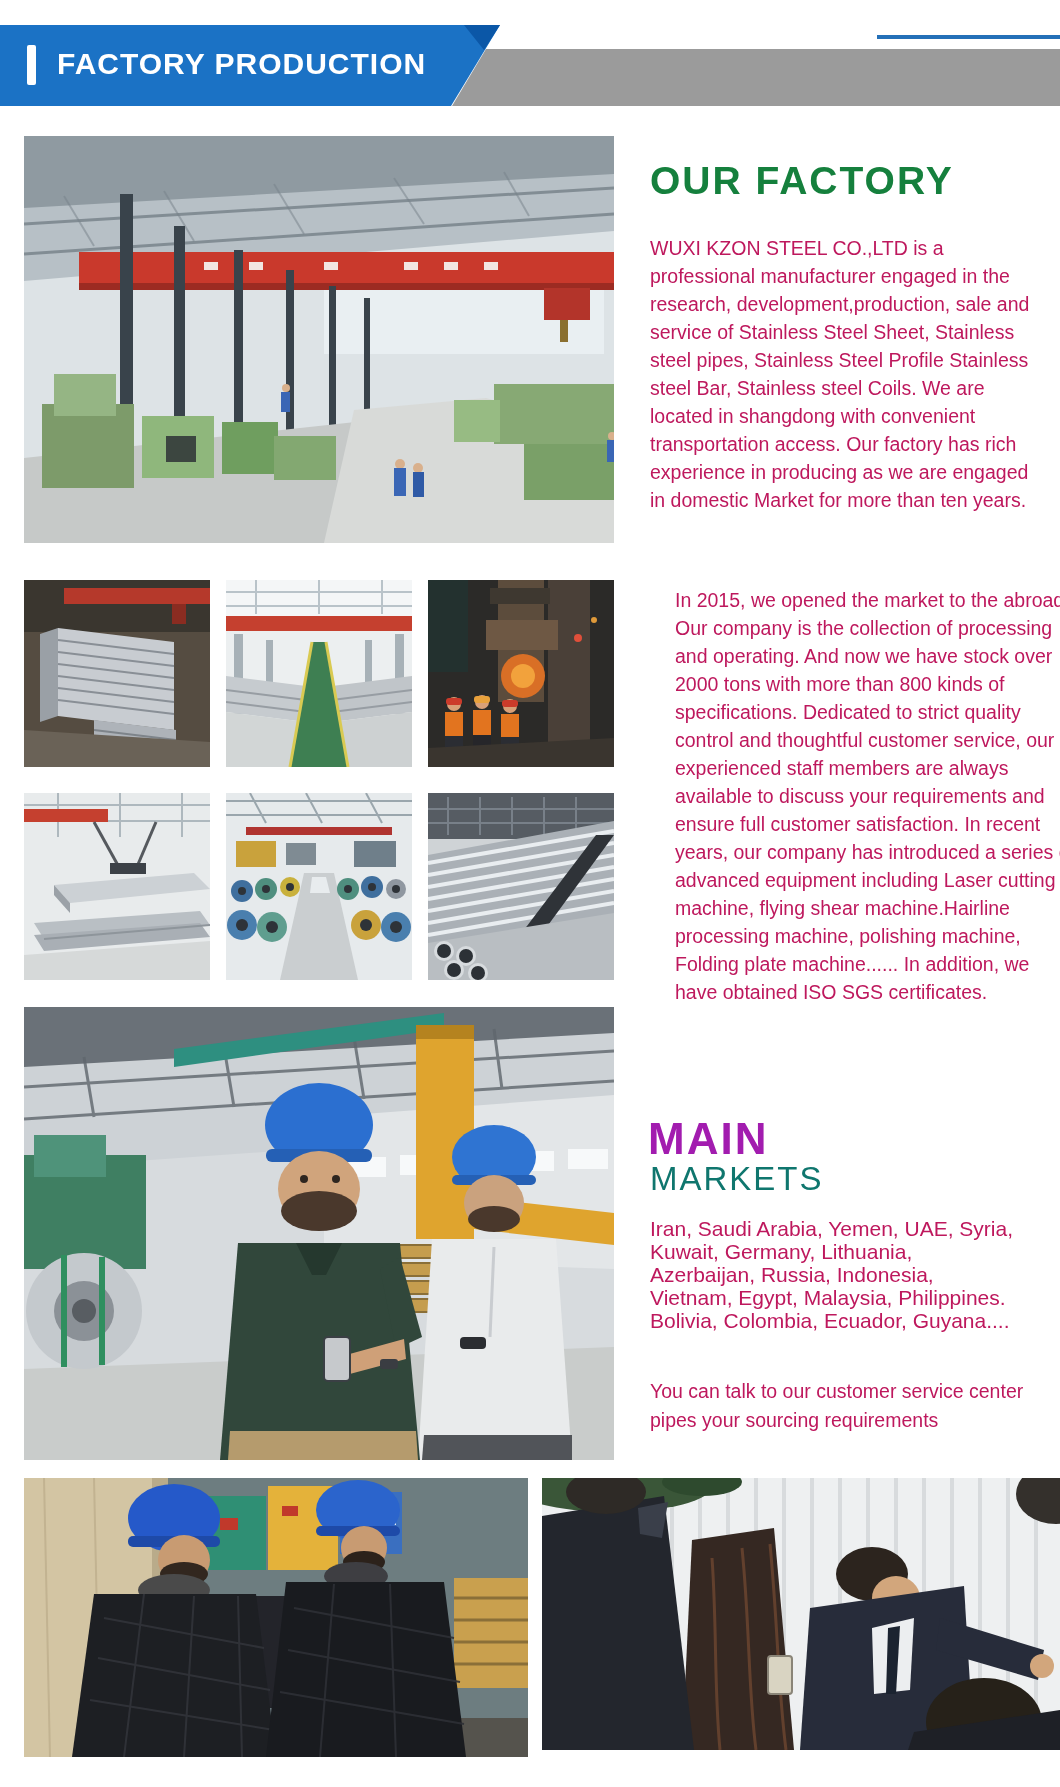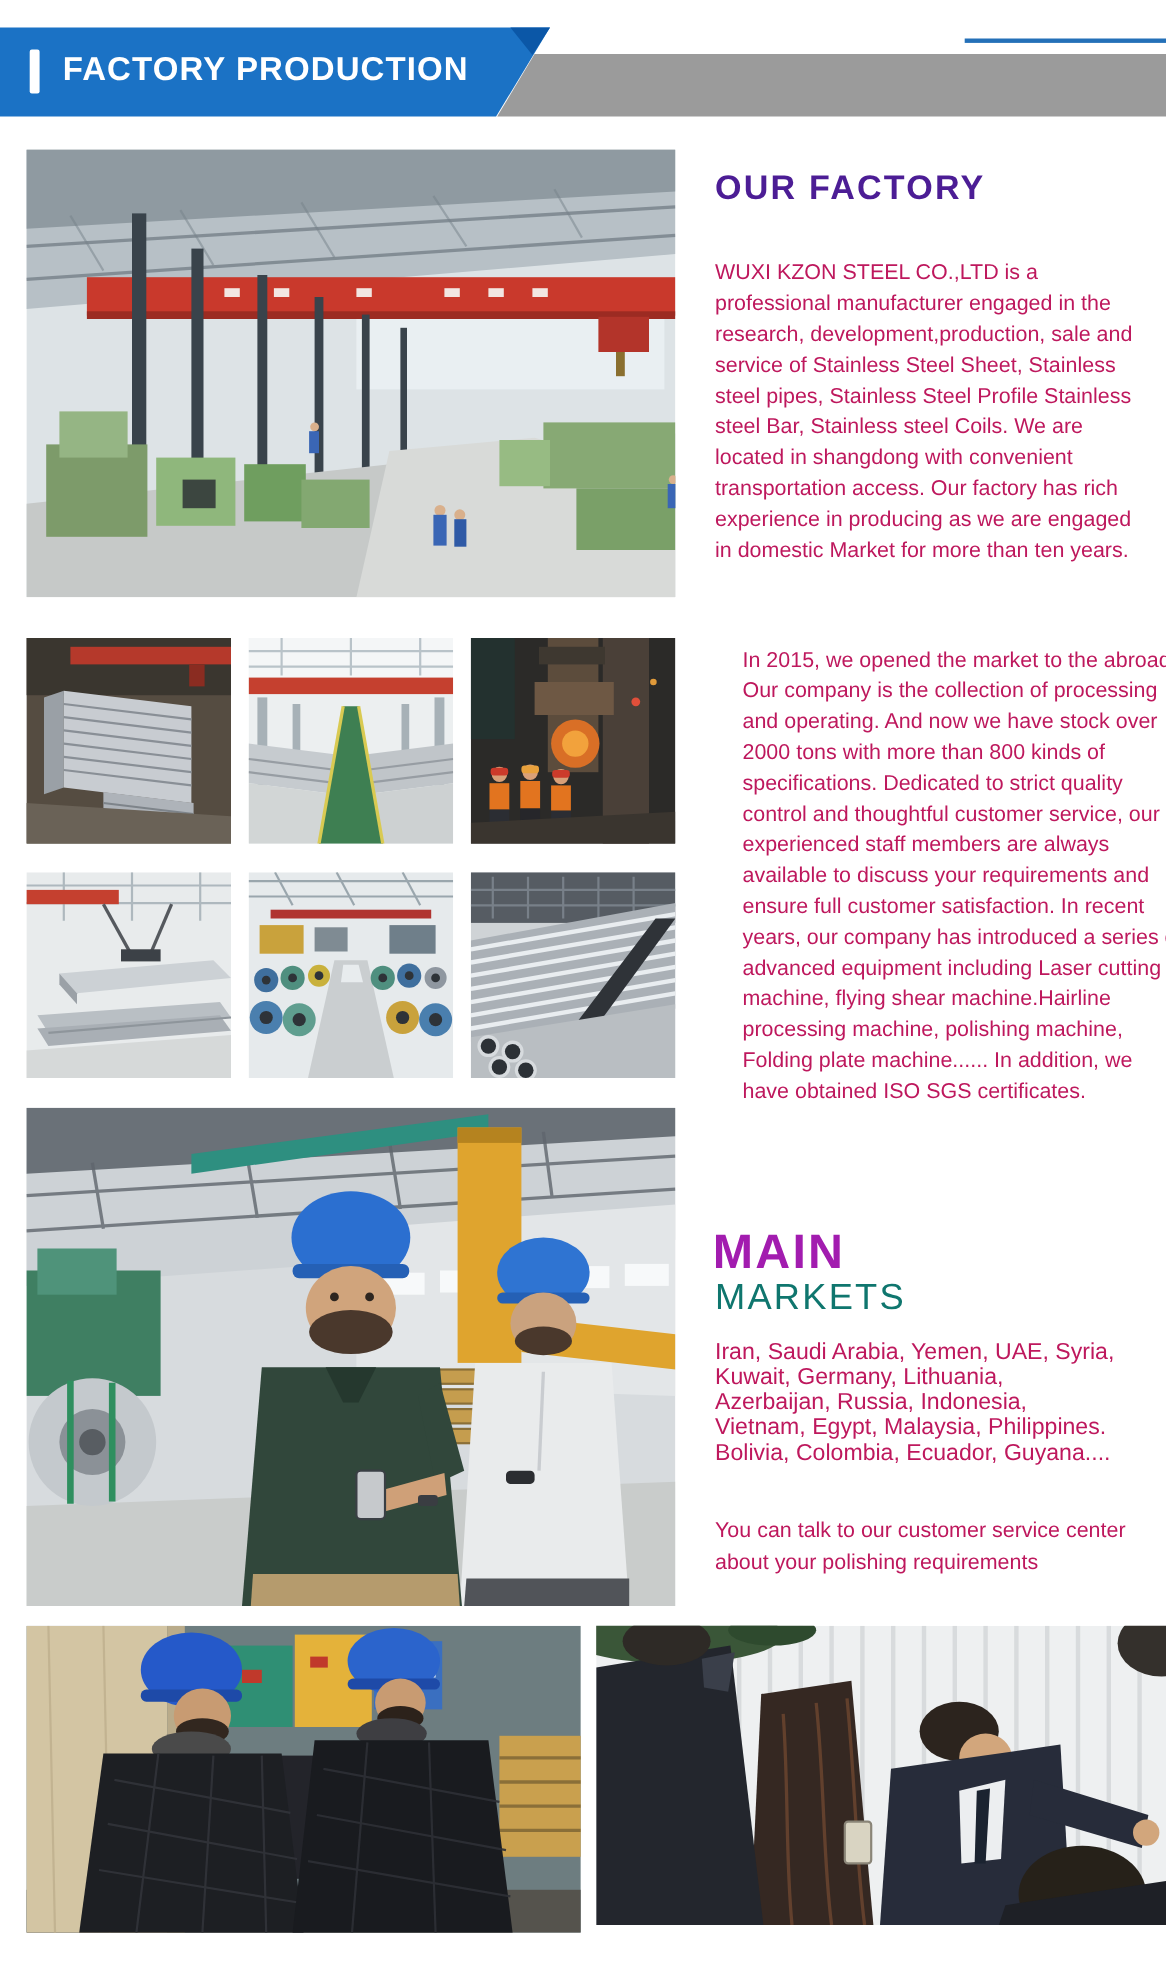--- a/index.html
+++ b/index.html
@@ -6,21 +6,21 @@
   .page{position:relative;width:1060px;height:1787px;background:#ffffff;
         font-family:"Liberation Sans",sans-serif;overflow:hidden;margin:0 auto;}
   
   .header-graphic{position:absolute;left:0;top:0;width:1060px;height:112px;}
   .accent-bar{position:absolute;left:27px;top:45px;width:9px;height:40px;background:#ffffff;border-radius:2px;}
   .header-title{position:absolute;left:57px;top:47px;font-size:30px;font-weight:bold;color:#ffffff;letter-spacing:1px;white-space:nowrap;}
   
   .photo{position:absolute;margin:0;padding:0;}
   .photo svg{display:block;width:100%;height:100%;}
   
-  .h-our{position:absolute;left:650px;top:127px;font-size:31px;font-weight:bold;color:#4c1d95;letter-spacing:2px;white-space:nowrap;}
+  .h-our{position:absolute;left:650px;top:127px;font-size:39px;font-weight:bold;color:#15803d;letter-spacing:2px;white-space:nowrap;}
   .para{position:absolute;color:#be185d;font-size:19.5px;line-height:28px;}
   .p1{left:650px;top:214px;width:398px;}
   .p2{left:650px;top:566px;width:402px;margin-left:25px;}
   .h-main{position:absolute;left:648px;top:1078px;font-size:44px;line-height:48px;font-weight:bold;color:#a21caf;letter-spacing:2px;text-align:center;}
   .h-markets{position:absolute;left:650px;top:1128px;font-size:33px;line-height:36px;font-weight:normal;color:#0f766e;letter-spacing:2px;}
   .countries{left:650px;top:1196px;width:368px;font-size:21px;line-height:23px;}
   .oem{left:650px;top:1321px;width:404px;font-size:19.5px;line-height:24px;}
   .service{left:650px;top:1357px;width:404px;font-size:19.5px;line-height:29px;}
 </style>
 </head>
@@ -365,21 +365,21 @@
         <rect x="300" y="330" width="26" height="44" rx="4" fill="#c6c9cc" stroke="#3a3f44" stroke-width="2"></rect>
         <rect x="356" y="352" width="18" height="10" rx="3" fill="#3a3d42"></rect>
         <polygon points="206,424 392,424 394,453 204,453" fill="#b59b6d"></polygon>
       </g>
     </svg>
   </figure>
 
   <h2 class="h-main">MAIN</h2>
   <h3 class="h-markets">MARKETS</h3>
   <p class="para countries">Iran, Saudi Arabia, Yemen, UAE, Syria, Kuwait, Germany, Lithuania, Azerbaijan, Russia, Indonesia, Vietnam, Egypt, Malaysia, Philippines. Bolivia, Colombia, Ecuador, Guyana....</p>
-  <p class="para service">You can talk to our customer service center about your polishing requirements</p>
+  <p class="para service">You can talk to our customer service center pipes your sourcing requirements</p>
 
   <figure class="photo" style="left:24px;top:1478px;width:504px;height:279px;">
     <svg viewBox="0 0 504 279" preserveAspectRatio="none">
       <rect width="504" height="279" fill="#6d7d80"></rect>
       <rect x="150" y="18" width="92" height="74" fill="#2f8f74"></rect>
       <rect x="244" y="8" width="70" height="84" fill="#e4b23a"></rect>
       <rect x="316" y="14" width="62" height="62" fill="#3a6fc0"></rect>
       <g fill="#e8eef5">
         <rect x="322" y="22" width="50" height="5"></rect>
           <rect x="322" y="32" width="50" height="5"></rect>

